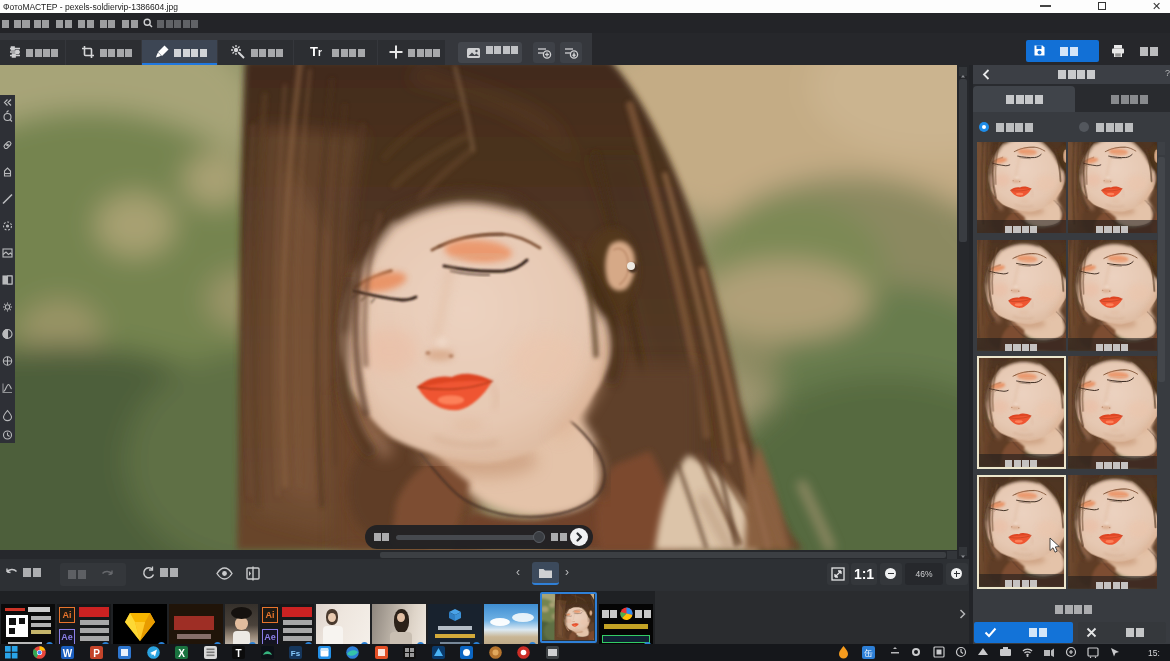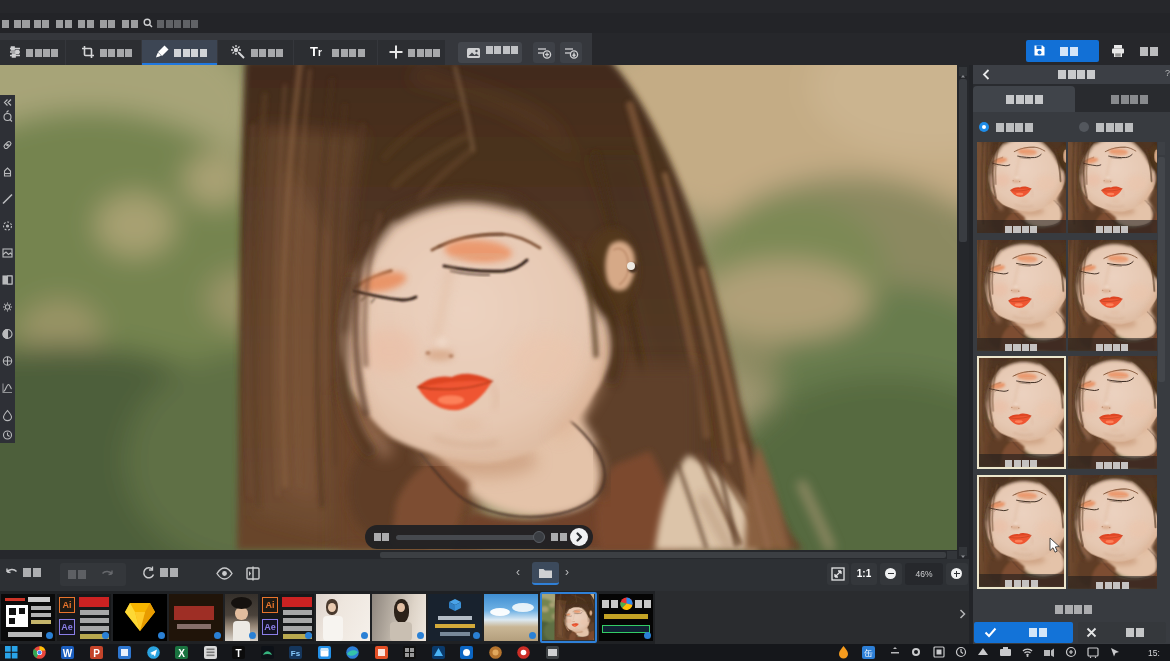--- a/index.html
+++ b/index.html
@@ -1,28 +1,34 @@
 <!DOCTYPE html>
 <html><head><meta charset="utf-8"><style>
 html,body{margin:0;padding:0;background:#111;}
 *{box-sizing:border-box;font-family:"Liberation Sans",sans-serif;}
 #app{position:relative;width:1170px;height:661px;overflow:hidden;background:#26272b;}
 .abs{position:absolute;}
 .gk{display:inline-block;background:repeating-linear-gradient(90deg,currentColor 0 var(--c),transparent 0 var(--s));height:var(--h);opacity:.82;}
 .g9{--c:8px;--s:9.6px;--h:9px;}
 .g8{--c:7px;--s:8.5px;--h:8px;}
-.th{overflow:hidden;}
+.th{overflow:hidden;margin-top:10px;}
 .th::after{content:'';position:absolute;right:2px;bottom:2px;width:7px;height:7px;border-radius:50%;background:#2a80d5;}
 .pth{overflow:hidden;background:#222;}
 .pth.sel{border:2px solid #ece6cc;}
 .lbl{position:absolute;left:0;bottom:0;right:0;height:13px;background:rgba(25,25,28,0.55);text-align:center;}
 .lbl .gk{margin-top:2.5px;}
 </style></head><body>
 <div id="app">
 
+<div class="abs" style="left:0;top:0;width:1170px;height:13px;background:#fdfdfd;">
+ <div class="abs" style="left:3px;top:1.5px;font-size:8.5px;color:#222;letter-spacing:0;">ФотоМАСТЕР - pexels-soldiervip-1386604.jpg</div>
+ <div class="abs" style="left:1040px;top:5px;width:11px;height:2px;background:#444;"></div>
+ <div class="abs" style="left:1098px;top:2px;width:8px;height:8px;border:1.5px solid #333;"></div>
+ <div class="abs" style="left:1152px;top:0px;font-size:11px;color:#333;">✕</div>
+</div>
 
 <div class="abs" style="left:0;top:13px;width:1170px;height:20px;background:#232428;color:#c2c3c5;">
  <span class="abs gk g8" style="left:2px;top:7px;width:8px;color:#b7b8ba;"></span>
  <span class="abs gk g8" style="left:14px;top:7px;width:16px;color:#b7b8ba;"></span>
  <span class="abs gk g8" style="left:34px;top:7px;width:16px;color:#b7b8ba;"></span>
  <span class="abs gk g8" style="left:56px;top:7px;width:16px;color:#b7b8ba;"></span>
  <span class="abs gk g8" style="left:78px;top:7px;width:16px;color:#b7b8ba;"></span>
  <span class="abs gk g8" style="left:100px;top:7px;width:16px;color:#b7b8ba;"></span>
  <span class="abs gk g8" style="left:122px;top:7px;width:16px;color:#b7b8ba;"></span>
  <svg class="abs" style="left:143px;top:5px;" width="10" height="10" viewBox="0 0 10 10">
@@ -435,21 +441,21 @@
           <path d="M1 2 H5.5 L7 3.5 H14 V11 H1 Z" fill="#cfd0d2"></path>
         </svg>
  </div>
  <span class="abs" style="left:565px;top:6px;color:#b9babc;font-size:12px;">›</span>
  <div class="abs" style="left:827px;top:4px;width:22px;height:22px;background:#34373b;border-radius:3px;">
   <svg class="abs" style="left:4px;top:4px;" width="14" height="14" viewBox="0 0 14 14" fill="none" stroke="#e4e5e6" stroke-width="1.3">
           <rect x="1" y="1" width="12" height="12"></rect>
           <path d="M4 10 L10 4 M4 10 V7 M4 10 H7 M10 4 V7 M10 4 H7"></path>
         </svg>
  </div>
- <div class="abs" style="left:851px;top:4px;width:26px;height:22px;background:#34373b;border-radius:3px;color:#fff;font-size:10px;font-weight:bold;text-align:center;line-height:22px;">1:1</div>
+ <div class="abs" style="left:851px;top:4px;width:26px;height:22px;background:#34373b;border-radius:3px;color:#fff;font-size:14px;font-weight:bold;text-align:center;line-height:22px;">1:1</div>
  <div class="abs" style="left:880px;top:4px;width:22px;height:22px;background:#34373b;border-radius:3px;"></div>
  <div class="abs" style="left:885px;top:9px;width:11px;height:11px;border-radius:50%;background:#f0f1f2;">
         <div class="abs" style="left:2.5px;top:4.6px;width:6px;height:1.8px;background:#2d3034;"></div>
       </div>
  <div class="abs" style="left:905px;top:4px;width:38px;height:22px;background:#26282c;border-radius:3px;color:#cfd0d2;font-size:8.5px;text-align:center;line-height:22px;">46%</div>
  <div class="abs" style="left:946px;top:4px;width:22px;height:22px;background:#34373b;border-radius:3px;"></div>
  <div class="abs" style="left:951px;top:9px;width:11px;height:11px;border-radius:50%;background:#f0f1f2;">
         <div class="abs" style="left:2.5px;top:4.6px;width:6px;height:1.8px;background:#2d3034;"></div>
         <div class="abs" style="left:4.6px;top:2.5px;width:1.8px;height:6px;background:#2d3034;"></div>
       </div>

